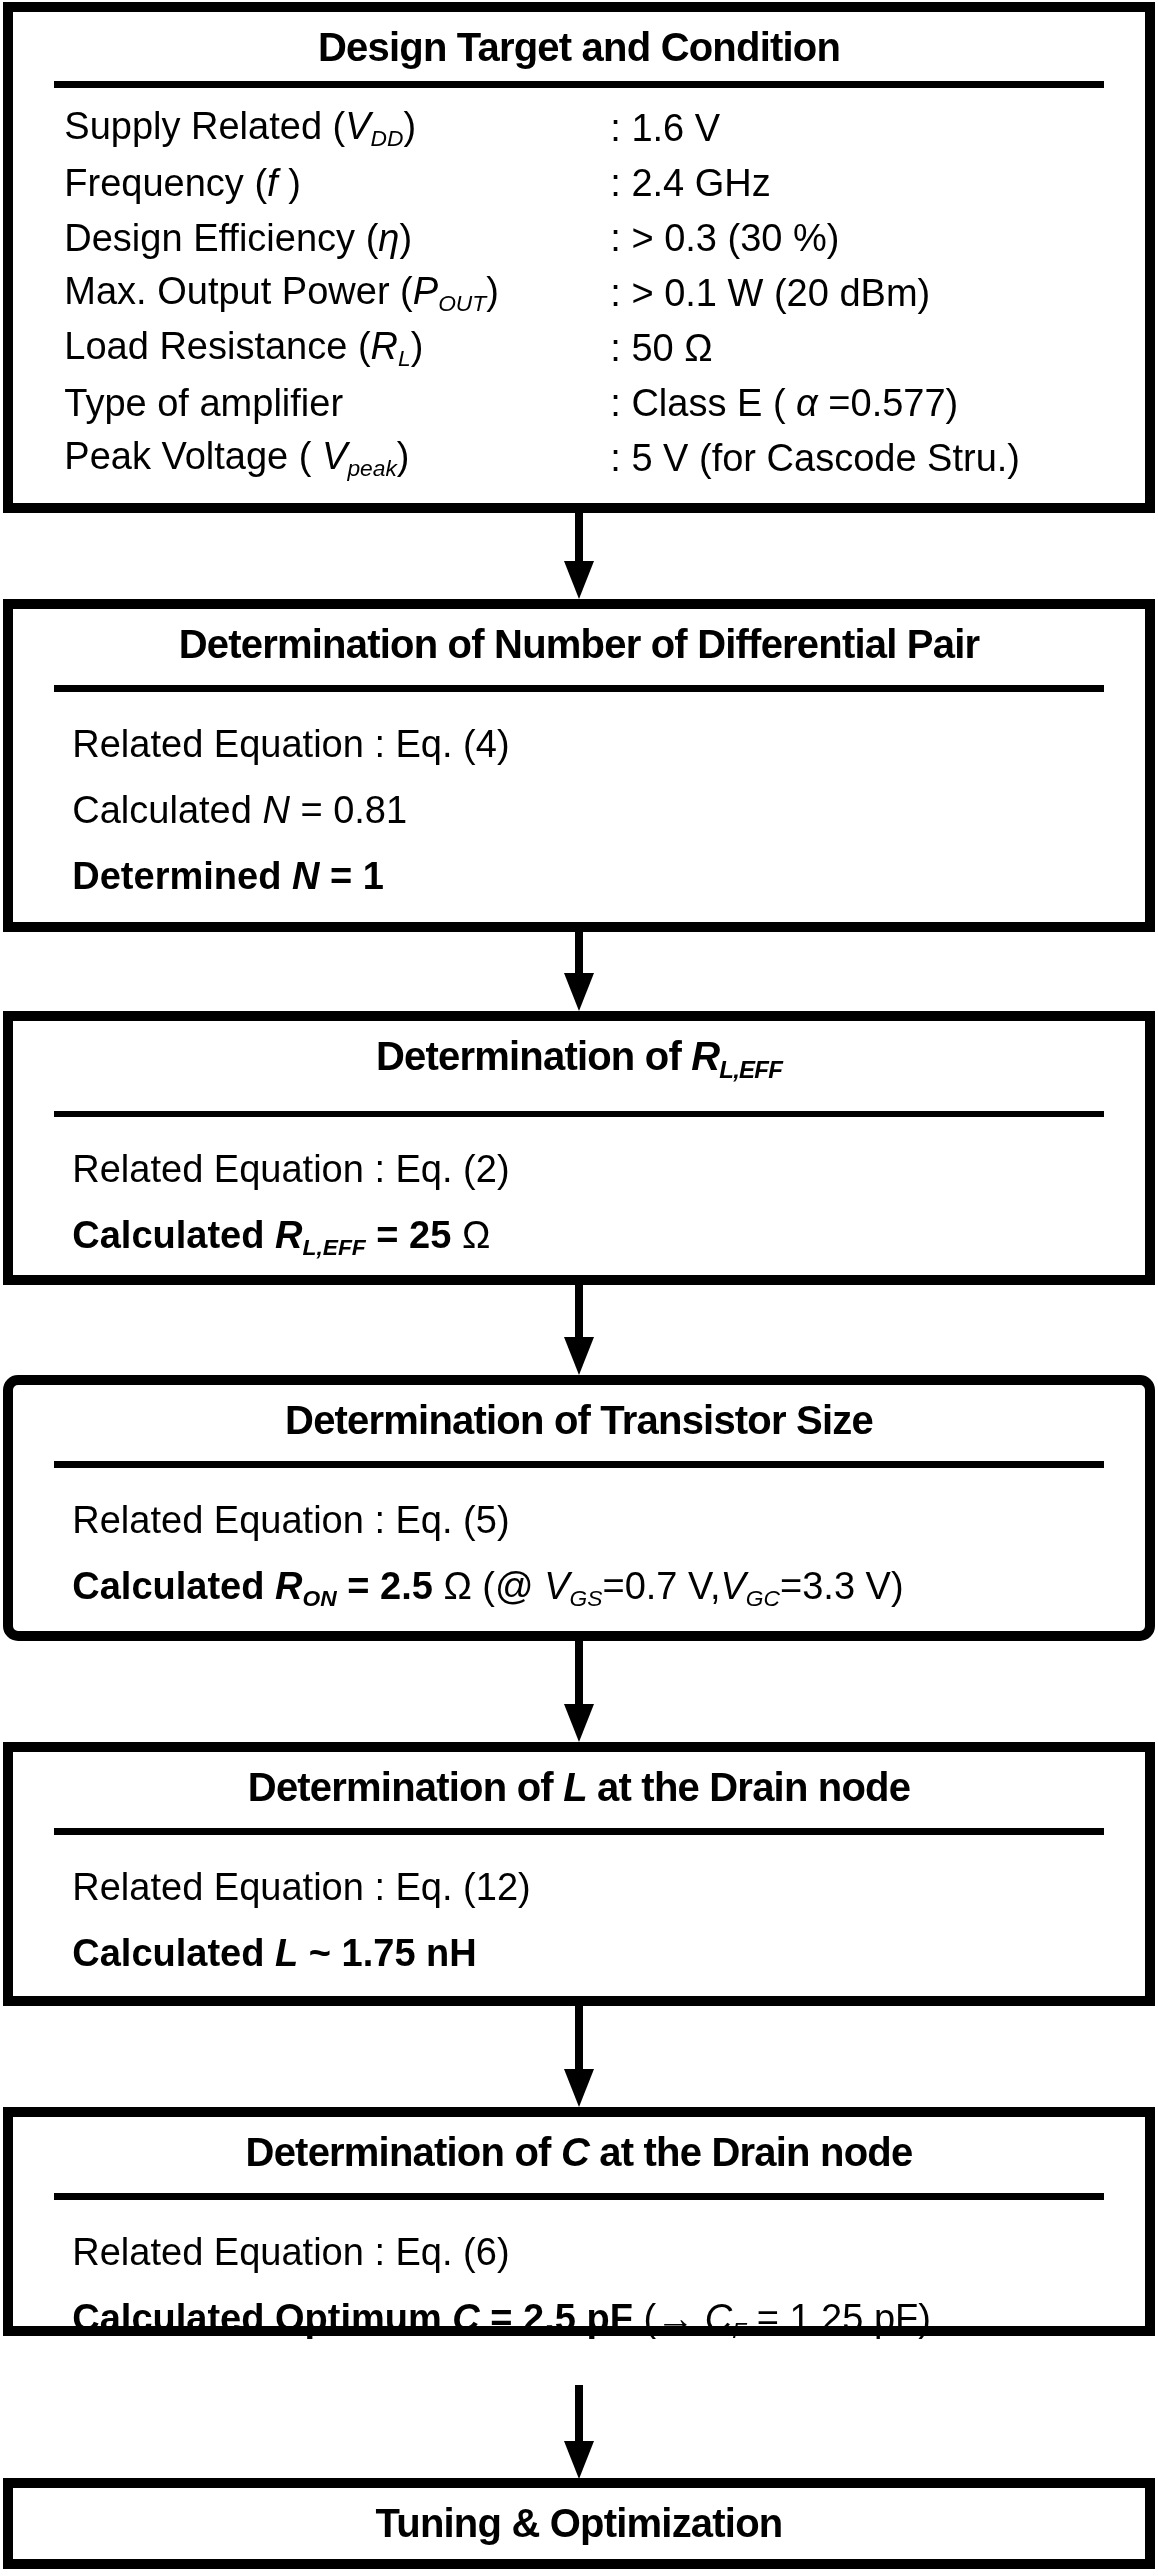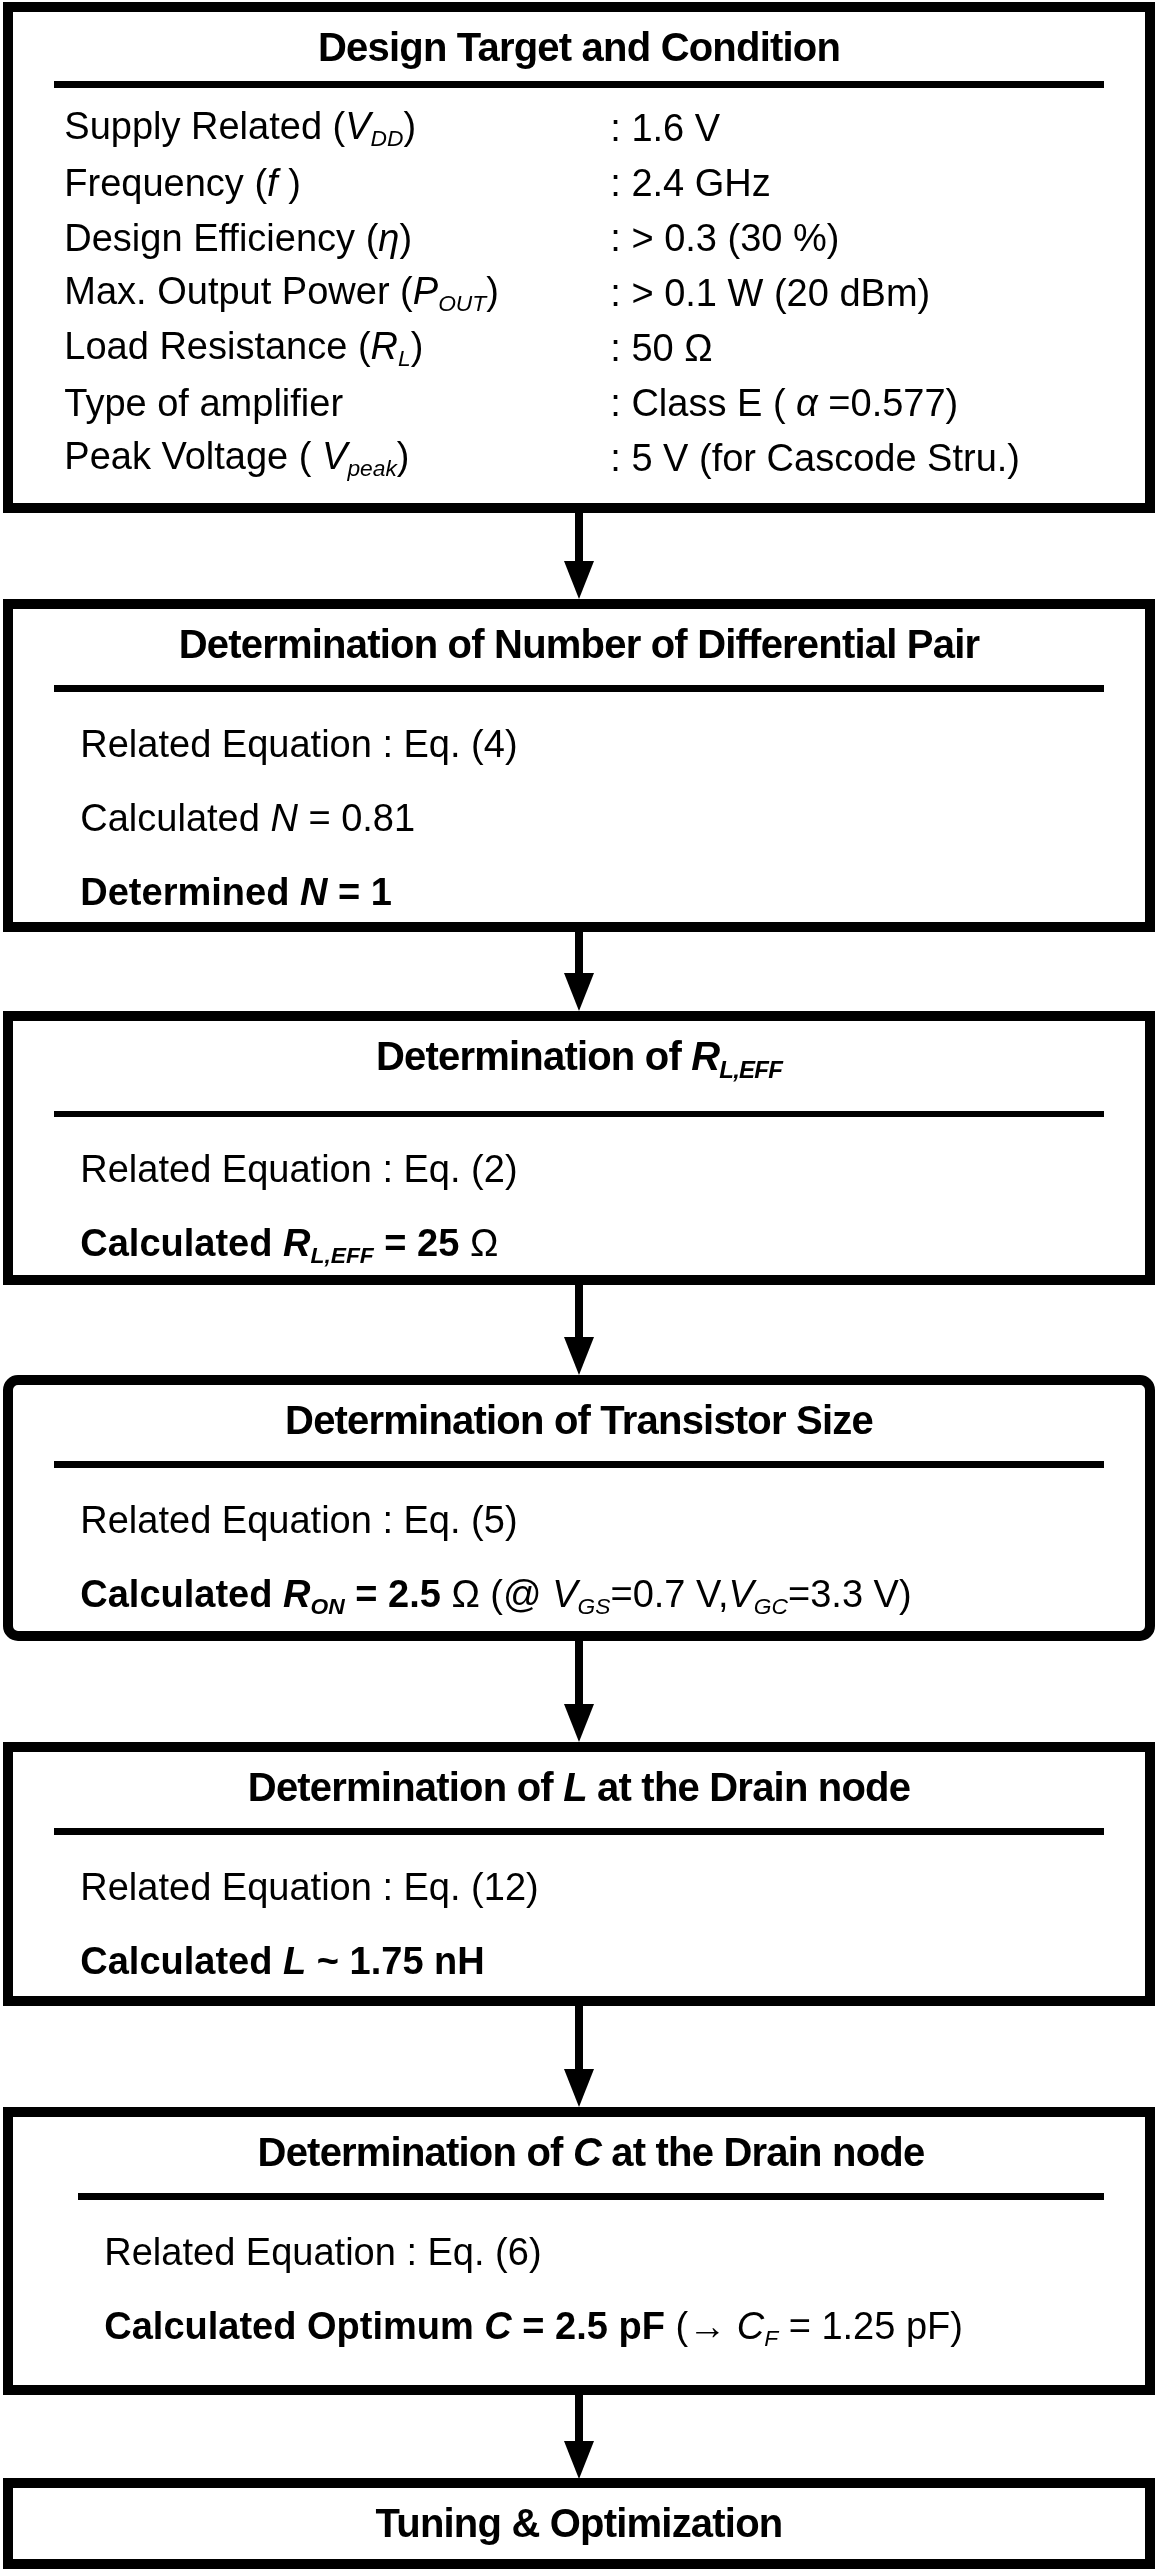--- a/index.html
+++ b/index.html
@@ -4,21 +4,21 @@
 <style>
   html,body{margin:0;padding:0;background:#ffffff;}
   body{width:1158px;height:2576px;position:relative;overflow:hidden;
        font-family:"Liberation Sans","DejaVu Sans",sans-serif;color:#000;}
   .fig{position:absolute;inset:0;}
   .box{position:absolute;left:3.3px;right:3.3px;border:10.8px solid #000;background:#fff;box-sizing:border-box;}
   .box-title{margin:12px 23px 0;text-align:center;font-weight:700;font-size:40px;line-height:46px;letter-spacing:-0.8px;}
   .box-title.tall{margin-top:11.6px;}
   .rule{height:6.6px;background:#000;margin:18px 41px 0;}
   .lines{margin:23px 16.5px 0 51px;}
-  .line{margin:16px;font-size:38px;line-height:58px;white-space:nowrap;}
+  .line{margin:8px;font-size:38px;line-height:58px;white-space:nowrap;}
   .params{margin:13.2px 15px 0 51px;}
   .row{display:flex;align-items:center;height:55px;font-size:38px;white-space:nowrap;}
   .plabel{width:546px;flex:none;}
   .pvalue{flex:1;}
   .i{font-style:italic;}
   .b{font-weight:700;}
   .bi{font-weight:700;font-style:italic;}
   .sub{font-size:0.60em;vertical-align:-0.32em;}
   .arrow{position:absolute;left:564px;width:30px;display:flex;flex-direction:column;align-items:center;}
   .shaft{width:7.4px;background:#000;flex:1;}
@@ -119,21 +119,21 @@
       <p class="line"><span>Related Equation : Eq. (12)</span></p>
       <p class="line"><span class="b">Calculated </span><span class="bi">L</span><span class="b"> ~ 1.75 nH</span></p>
     </div>
   </section>
 
   <div class="arrow" style="top:2004px;height:103px;">
     <div class="shaft"></div>
     <div class="head"></div>
   </div>
 
-  <section class="box" style="top:2107px;height:288px;padding-left:24px;">
+  <section class="box" style="top:2107px;height:229px;">
     <h2 class="box-title"><span>Determination of </span><span class="i">C</span><span> at the Drain node</span></h2>
     <div class="rule"></div>
     <div class="lines">
       <p class="line"><span>Related Equation : Eq. (6)</span></p>
       <p class="line"><span class="b">Calculated Optimum </span><span class="bi">C</span><span class="b"> = 2.5 pF</span><span> (→ </span><span class="i">C</span><span class="i sub">F</span><span> = 1.25 pF)</span></p>
     </div>
   </section>
 
   <div class="arrow" style="top:2385px;height:94px;">
     <div class="shaft"></div>

